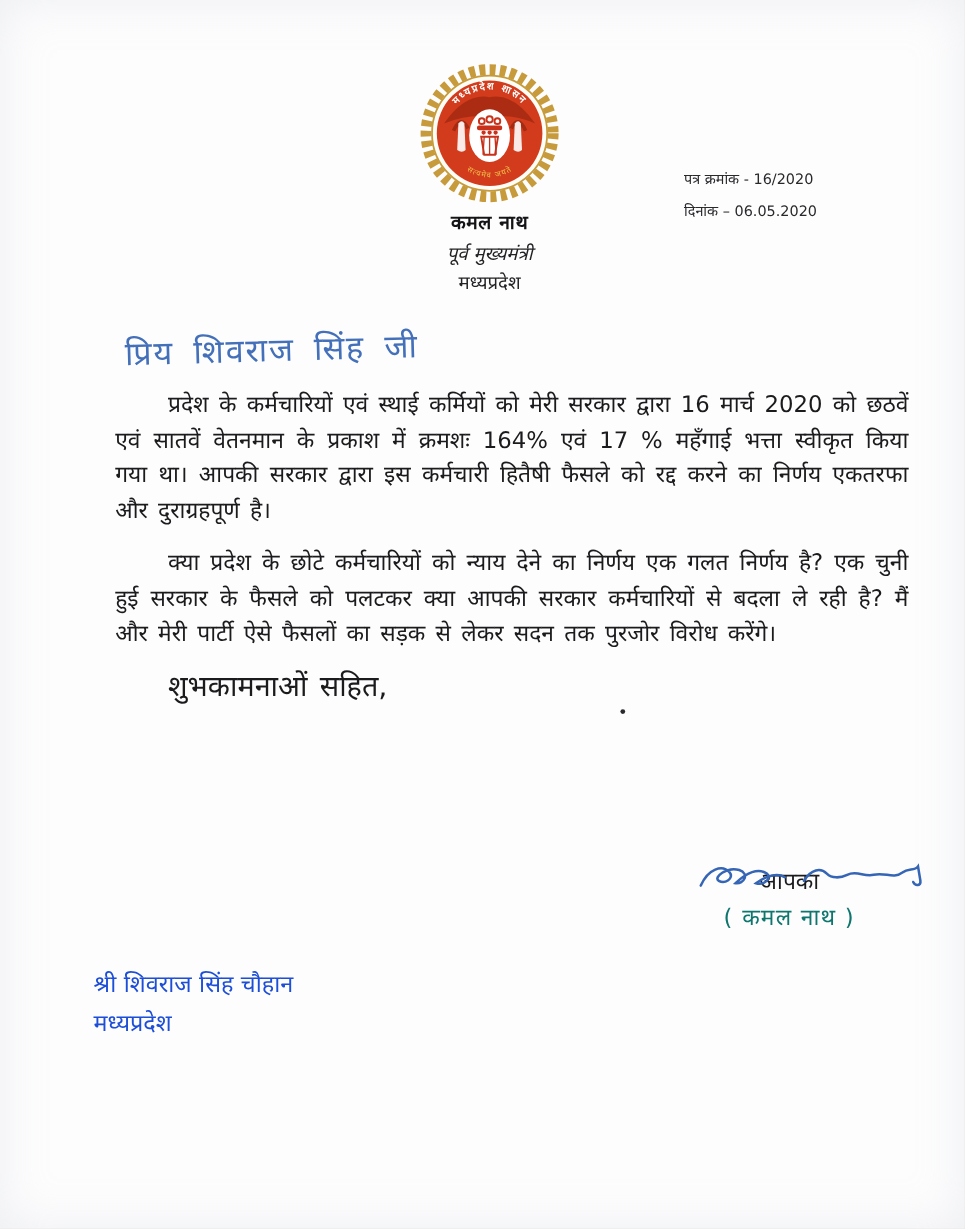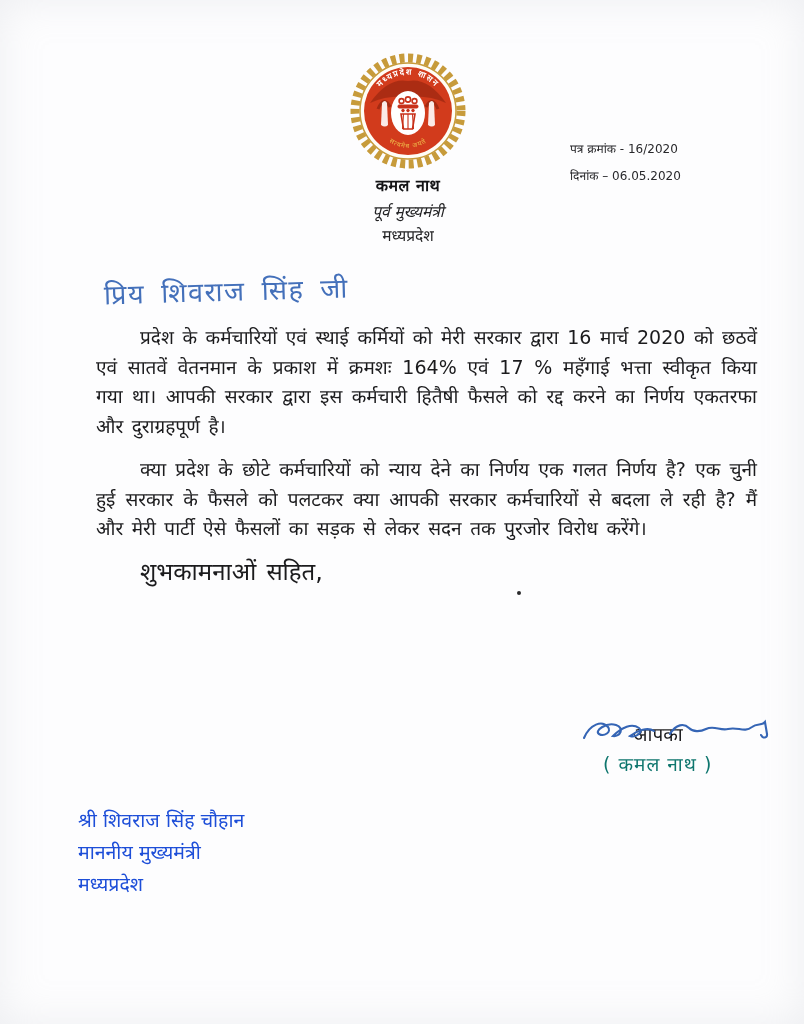--- a/index.html
+++ b/index.html
@@ -191,17 +191,16 @@
 
   <div class="yours">आपका</div>
   <svg class="signature-svg" viewBox="0 0 195 44">
     <path d="M6 28 C 12 14, 24 10, 30 17 C 34 22, 26 27, 21 24 C 16 21, 28 12, 38 15 C 47 18, 42 27, 35 26 C 44 17, 54 13, 61 18 C 66 22, 58 28, 52 26 C 60 20, 70 17, 76 21" fill="none" stroke="#3565b5" stroke-width="2.1" stroke-linecap="round"></path>
     <path d="M92 24 C 98 14, 106 13, 111 18 C 115 22, 122 22, 128 19 C 136 15, 142 21, 150 19 C 160 16.5, 166 23, 174 17 C 179 13, 184 16, 187 12 L 189 24 C 189.5 28, 185 29, 183 25" fill="none" stroke="#3565b5" stroke-width="2.1" stroke-linecap="round"></path>
   </svg>
   <div class="signer-name">( कमल नाथ )</div>
 
   <div class="recipient">
     <div>श्री शिवराज सिंह चौहान</div>
-    <div>माननीय मुख्यमंत्री</div>
     <div>मध्यप्रदेश</div>
   </div>
 
 </div>
 
 </body></html>

